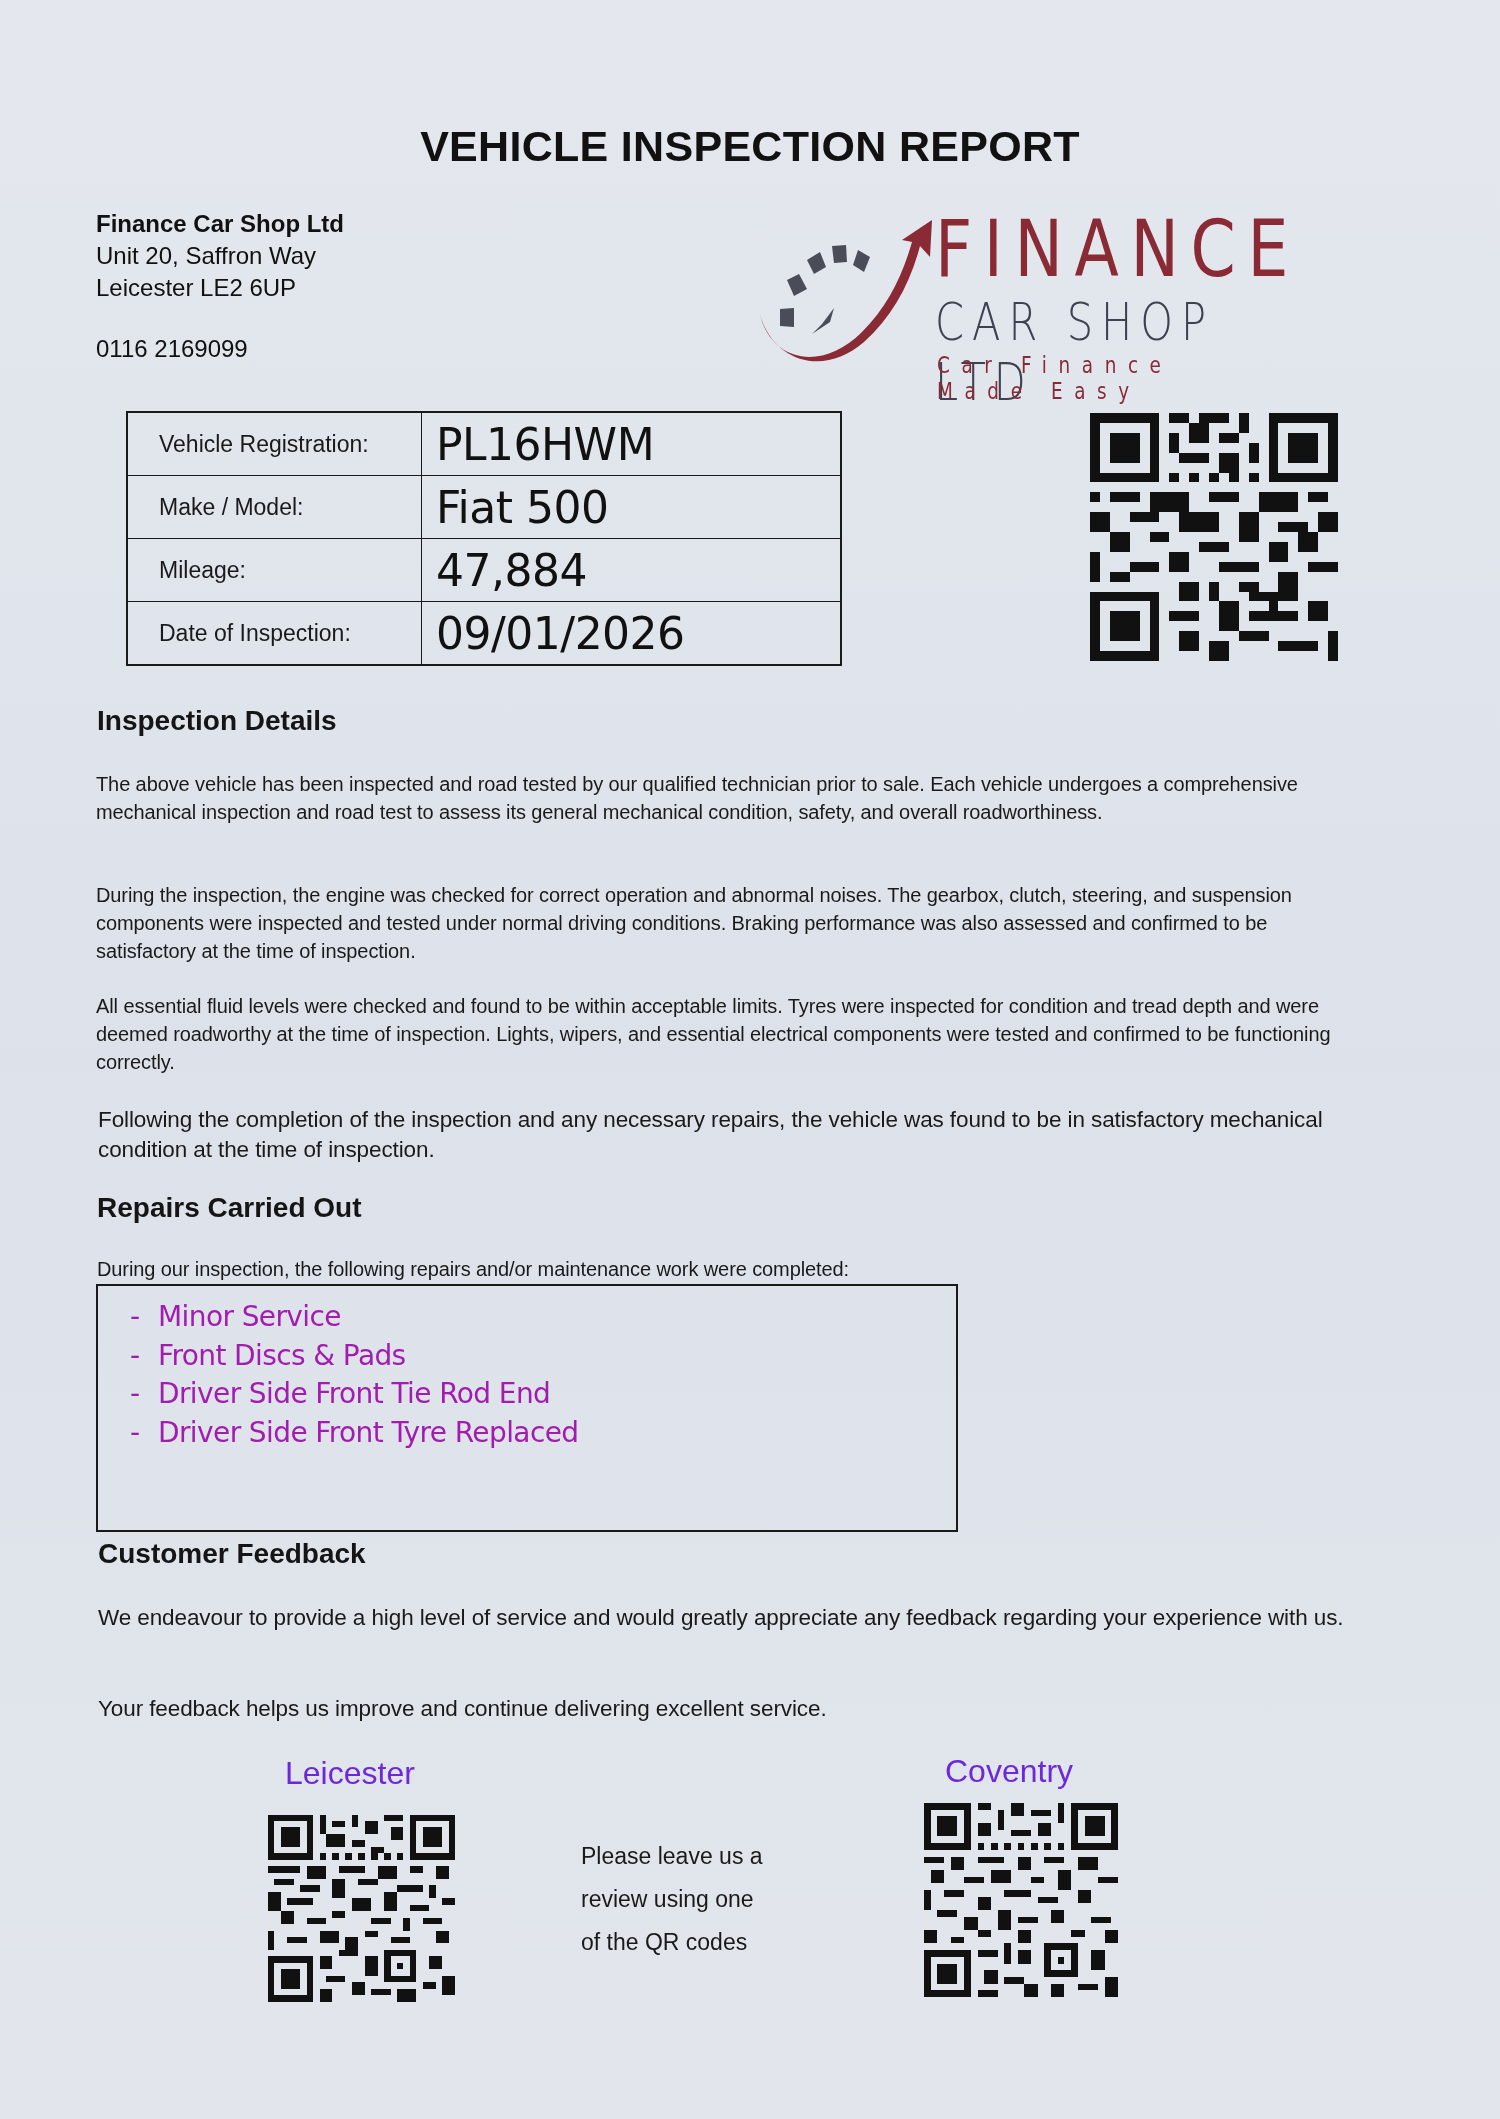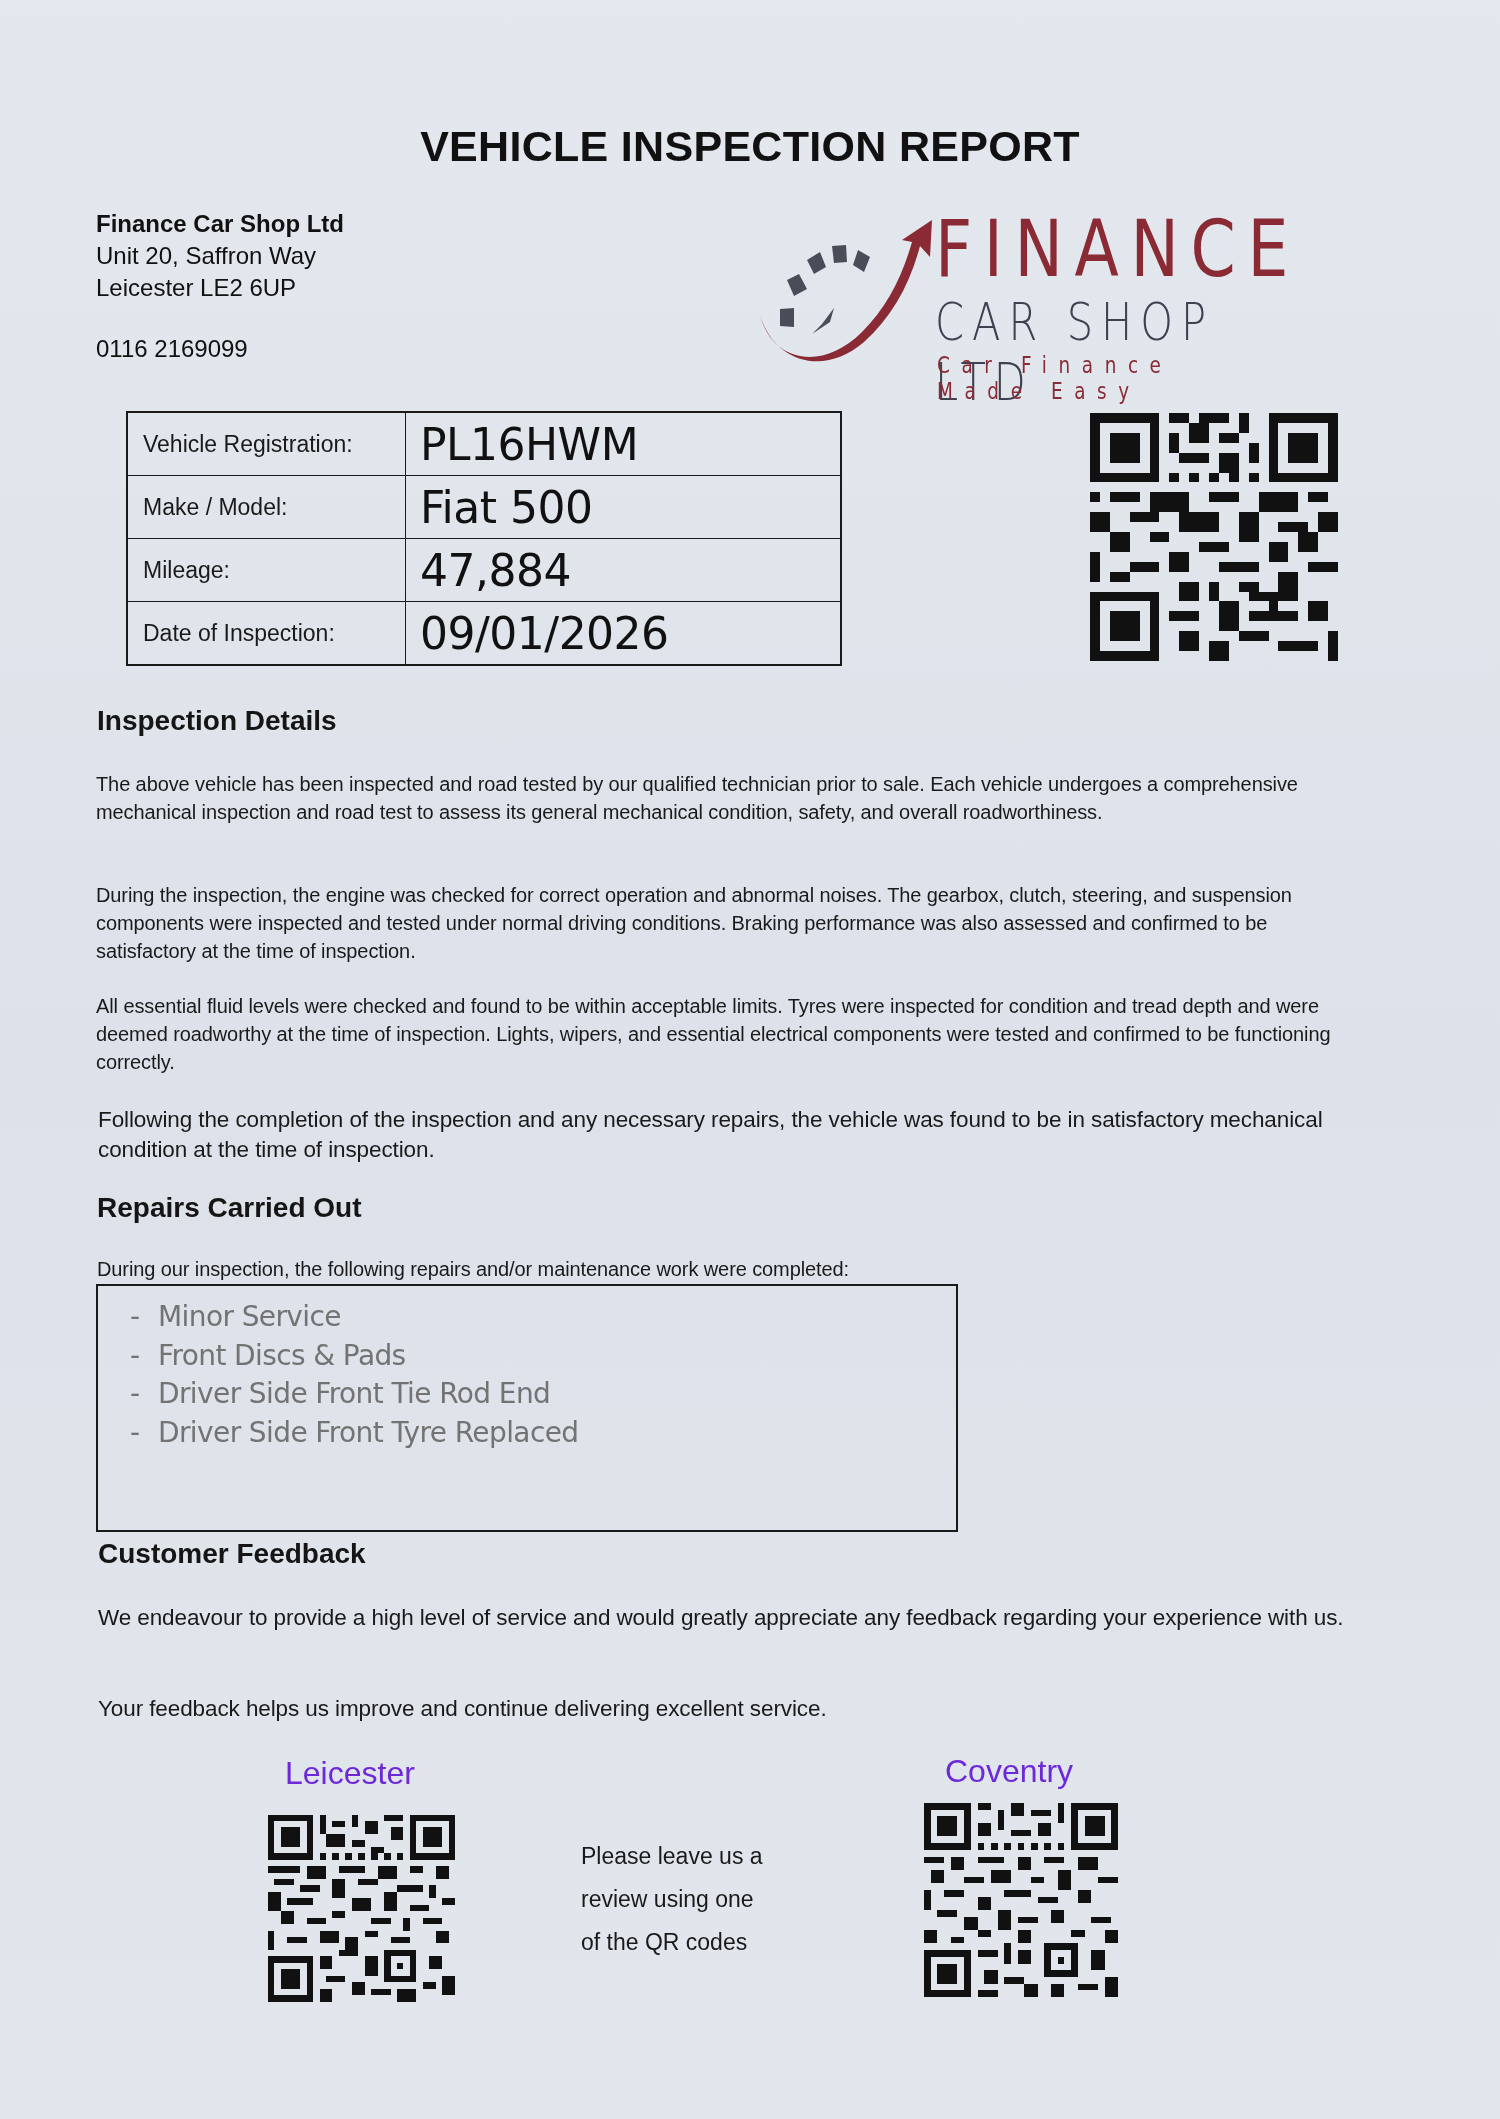--- a/index.html
+++ b/index.html
@@ -35,41 +35,41 @@
     position: absolute; left: 185px; top: 140px;
     font-family: "DejaVu Sans", sans-serif; font-size: 23px; letter-spacing: 14.5px;
     color: #8a2a35; transform: scaleX(0.8); transform-origin: left top;
   }
 
   .vehicle-table {
     left: 126px; top: 411px; width: 716px; border-collapse: collapse;
     border: 2.5px solid #1a1a1a;
   }
   .vehicle-table td { border: 1.5px solid #1a1a1a; height: 62px; padding: 0; }
-  .vehicle-table td.label { width: 262px; padding-left: 15px; font-size: 23px; color: #1a1a1a; border-radius: 16px; }
+  .vehicle-table td.label { width: 262px; padding-left: 31px; font-size: 23px; color: #1a1a1a; border-radius: 16px; }
   .vehicle-table td.value {
     padding-left: 14px; font-family: "DejaVu Sans", sans-serif; font-size: 44px;
     color: #111; letter-spacing: -0.5px;
   }
 
   .qr { background: #fff0; }
   .qr-top { left: 1090px; top: 413px; width: 248px; height: 248px; }
   .qr-leic { left: 268px; top: 1813px; width: 187px; height: 190px; }
   .qr-cov { left: 924px; top: 1802px; width: 194px; height: 196px; }
 
   .h2 { font-size: 28px; font-weight: bold; color: #151515; }
   .para { font-size: 20px; line-height: 28px; color: #1a1a1a; letter-spacing: -0.1px; }
 
   .repairs-box {
     left: 96px; top: 1284px; width: 862px; height: 248px;
     border: 2.5px solid #1a1a1a; box-sizing: border-box;
   }
   .repairs-box ul { list-style: none; margin: 0; padding: 12px 0 0 32px; }
   .repairs-box li {
-    font-family: "DejaVu Sans", sans-serif; font-size: 28px; line-height: 38.5px; color: #737373;
+    font-family: "DejaVu Sans", sans-serif; font-size: 28px; line-height: 38.5px; color: #a21caf;
     letter-spacing: -0.6px;
   }
   .repairs-box li .dash { display: inline-block; width: 28px; }
 
   .loc-label { font-size: 32px; color: #6d28d9; }
   .review-note { left: 581px; top: 1835px; font-size: 23px; line-height: 43px; color: #1a1a1a; }
 </style>
 </head>
 <body>
 

